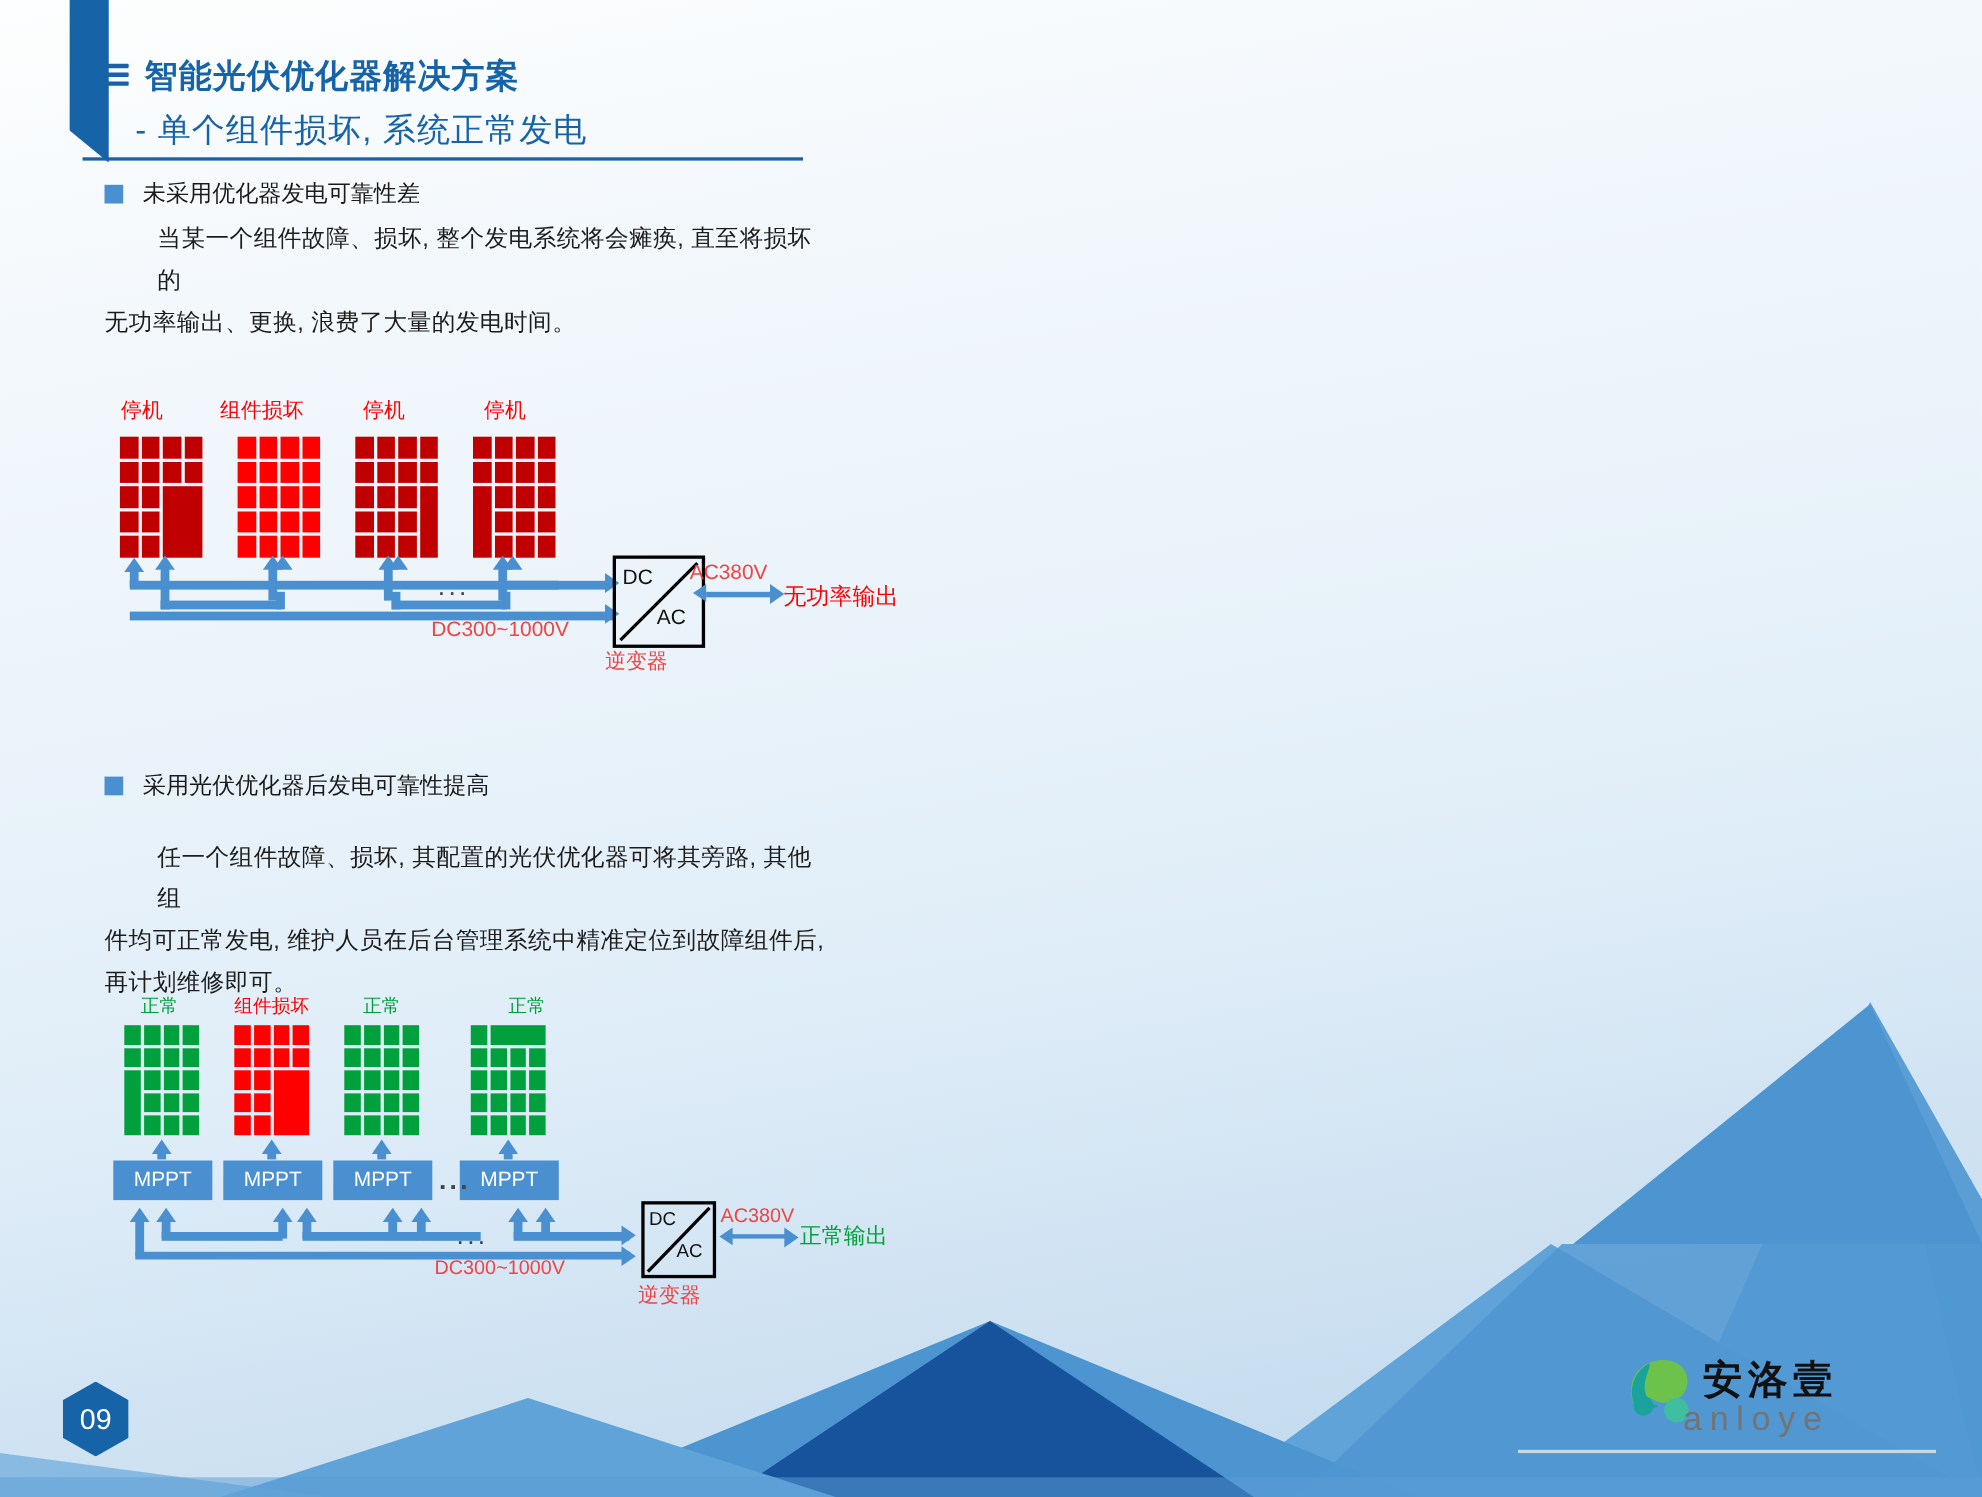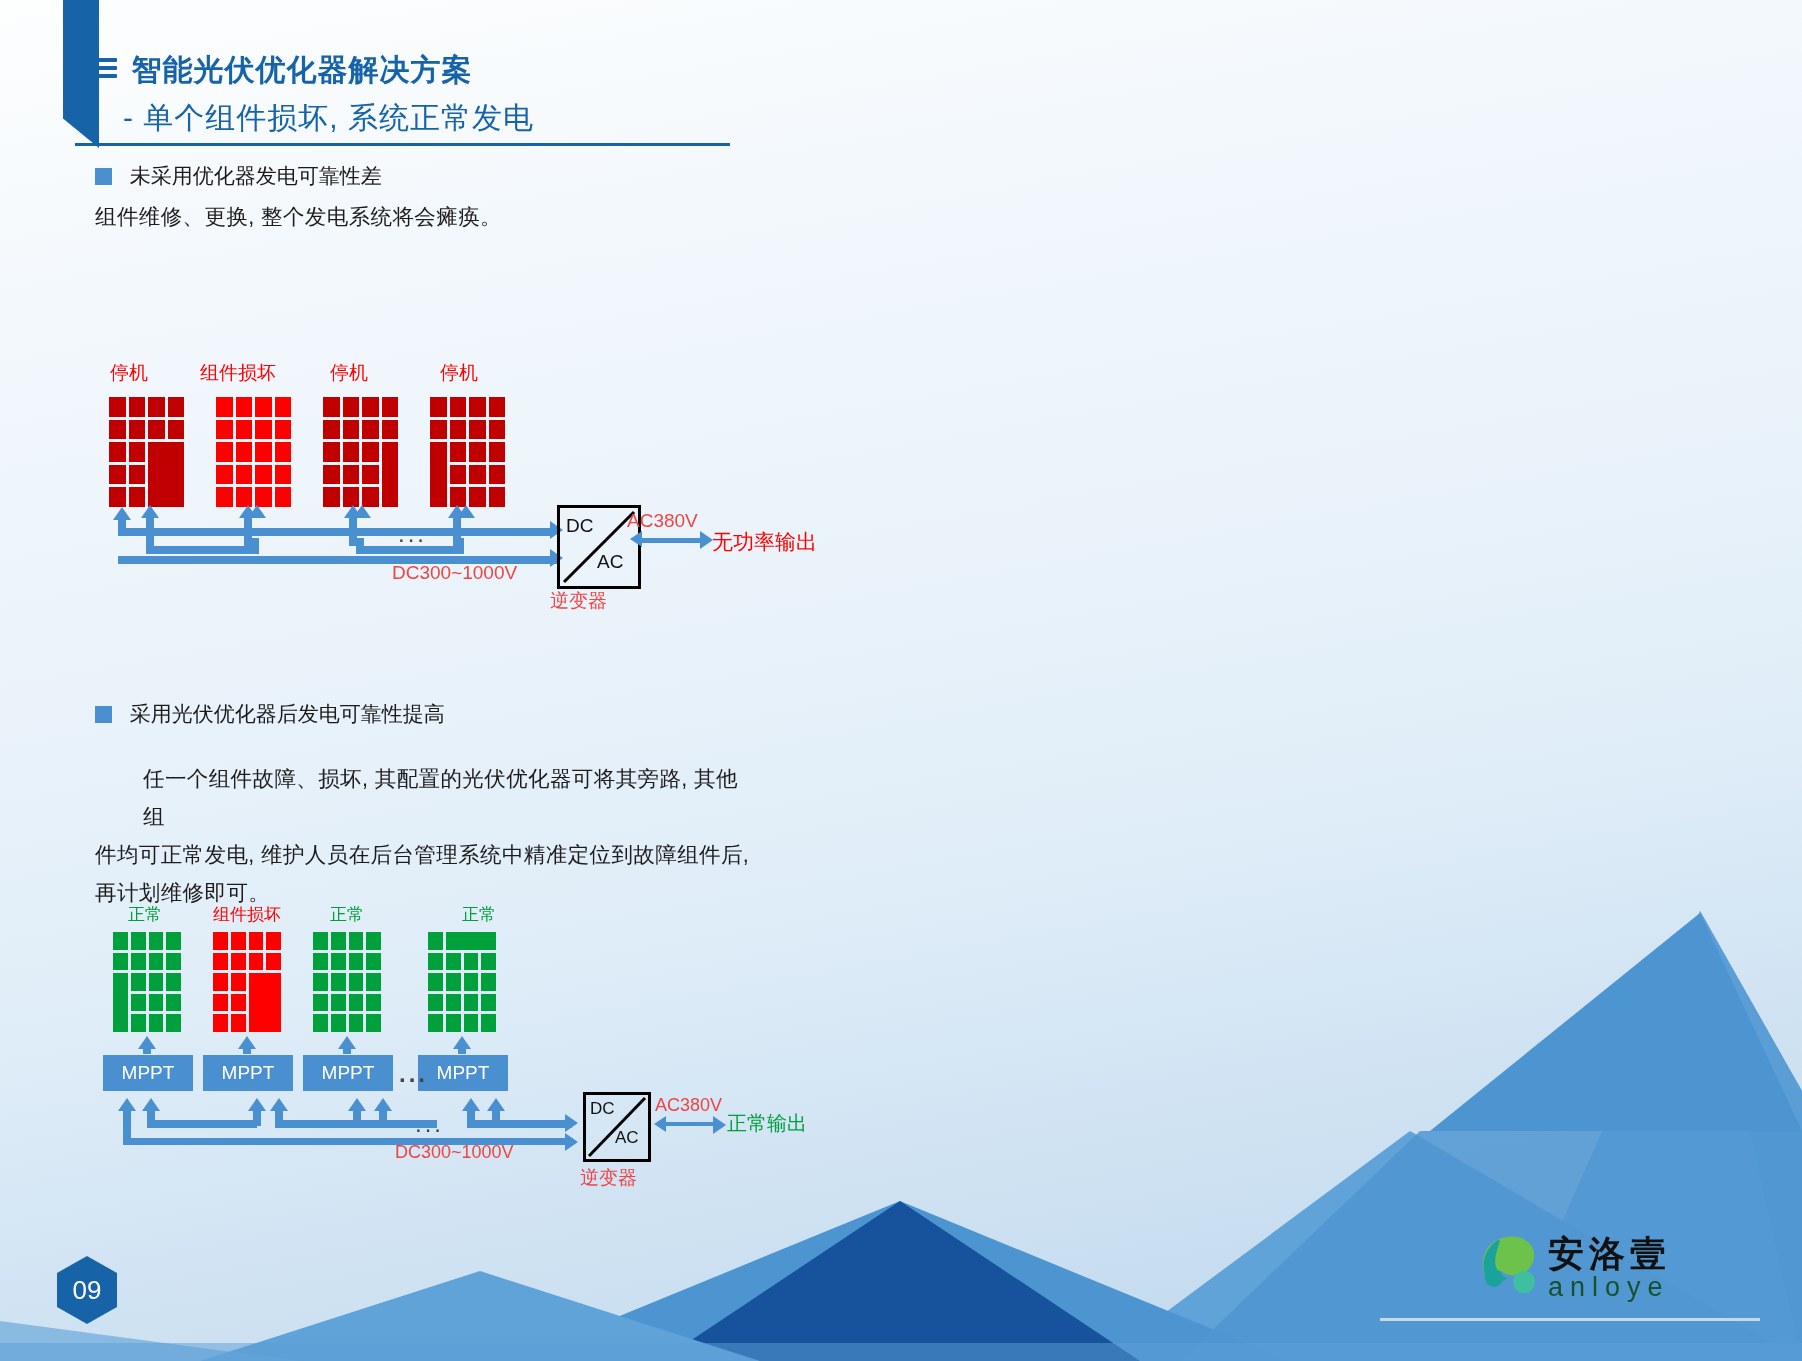--- a/index.html
+++ b/index.html
@@ -53,21 +53,21 @@
   .lbl-green{color:#00a03c;}
   .mppt{position:absolute;background:#4a90d0;color:#fff;font-size:19px;
         display:flex;align-items:center;justify-content:center;}
   
   .page-badge{position:absolute;left:57px;top:1256px;width:60px;height:68px;background:#1763a8;
               clip-path:polygon(50% 0,100% 25%,100% 75%,50% 100%,0 75%,0 25%);
               color:#fff;font-size:26px;display:flex;align-items:center;justify-content:center;}
   .logo{position:absolute;left:1478px;top:1228px;width:280px;height:80px;}
   .logo-text{position:absolute;left:70px;top:2px;font-size:36px;color:#111;font-weight:bold;letter-spacing:5px;
              font-family:"DejaVu Sans",sans-serif;}
-  .logo-sub{position:absolute;left:70px;top:44px;font-size:27px;color:#14532d;letter-spacing:7px;}
+  .logo-sub{position:absolute;left:52px;top:44px;font-size:31px;color:#737373;letter-spacing:7px;}
   .logo-rule{position:absolute;left:1380px;top:1318px;width:380px;height:3px;background:#c9d9e2;}
 </style>
 </head>
 <body>
 
 <div class="mountains">
   <svg width="1802" height="560" viewBox="0 0 1802 560" class="mtn">
     <polygon points="1700,110 1802,290 1802,560 1500,560" fill="#6aa9dc"></polygon>
     <polygon points="1700,110 1802,290 1802,560 1802,560" fill="#5b9ed6"></polygon>
     <polygon points="1410,330 1802,560 1100,560" fill="#5fa3d8"></polygon>
@@ -88,21 +88,22 @@
   <div class="title-2">-  单个组件损坏, 系统正常发电</div>
 </div>
 <div class="title-rule"></div>
 
 <div class="section" style="top:162px">
   <div class="sec-head">
     <span class="sec-bullet"></span>
     <span>未采用优化器发电可靠性差</span>
   </div>
   <div class="sec-body">
-    <div>组件维修、更换, 整个发电系统将会瘫痪。</div>
+    <div class="indent">当某一个组件故障、损坏, 整个发电系统将会瘫痪, 直至将损坏的</div>
+    <div>无功率输出、更换, 浪费了大量的发电时间。</div>
   </div>
 </div>
 
 <div class="diagram" style="left:0;top:0;width:1802px;height:1361px;pointer-events:none">
 
   <span class="pv-label" style="left:110px;top:360px;color:#fe0000">停机</span>
   <span class="pv-label" style="left:200px;top:360px;color:#fe0000">组件损坏</span>
   <span class="pv-label" style="left:330px;top:360px;color:#fe0000">停机</span>
   <span class="pv-label" style="left:440px;top:360px;color:#fe0000">停机</span>
 

